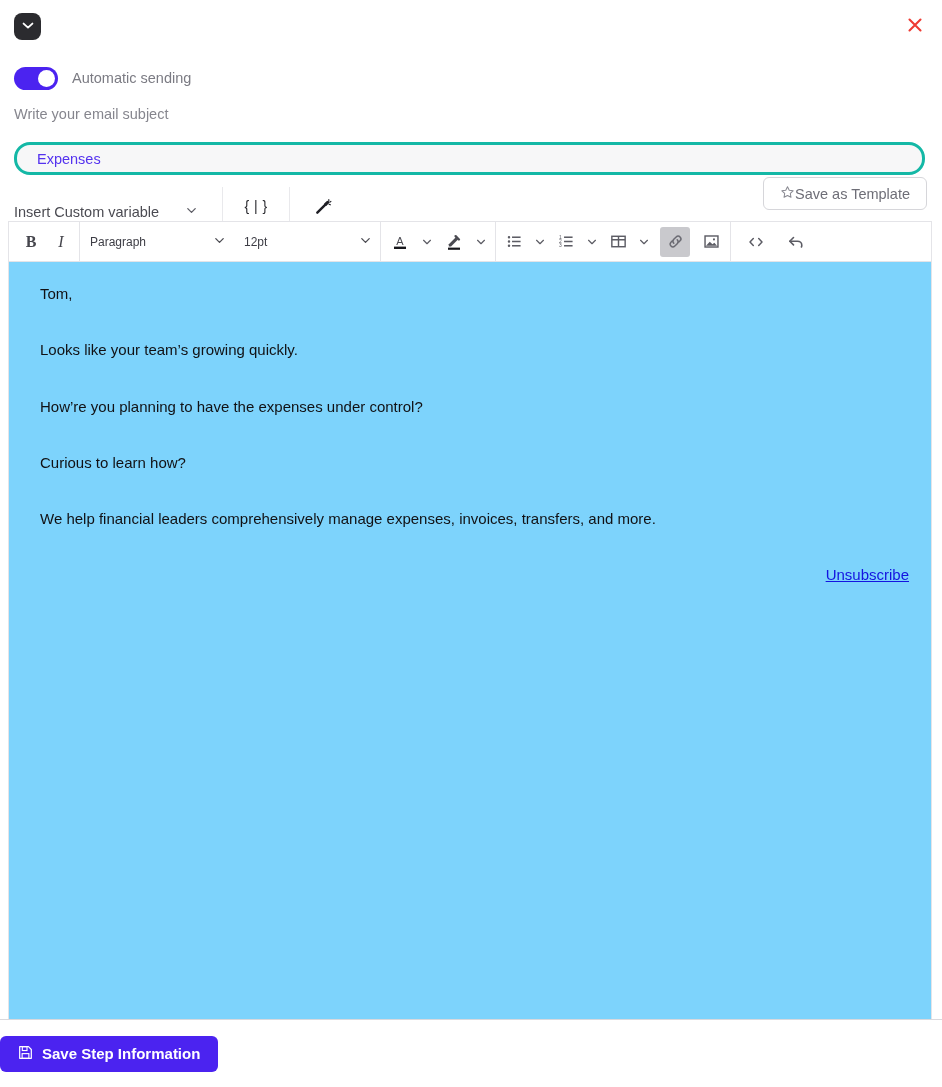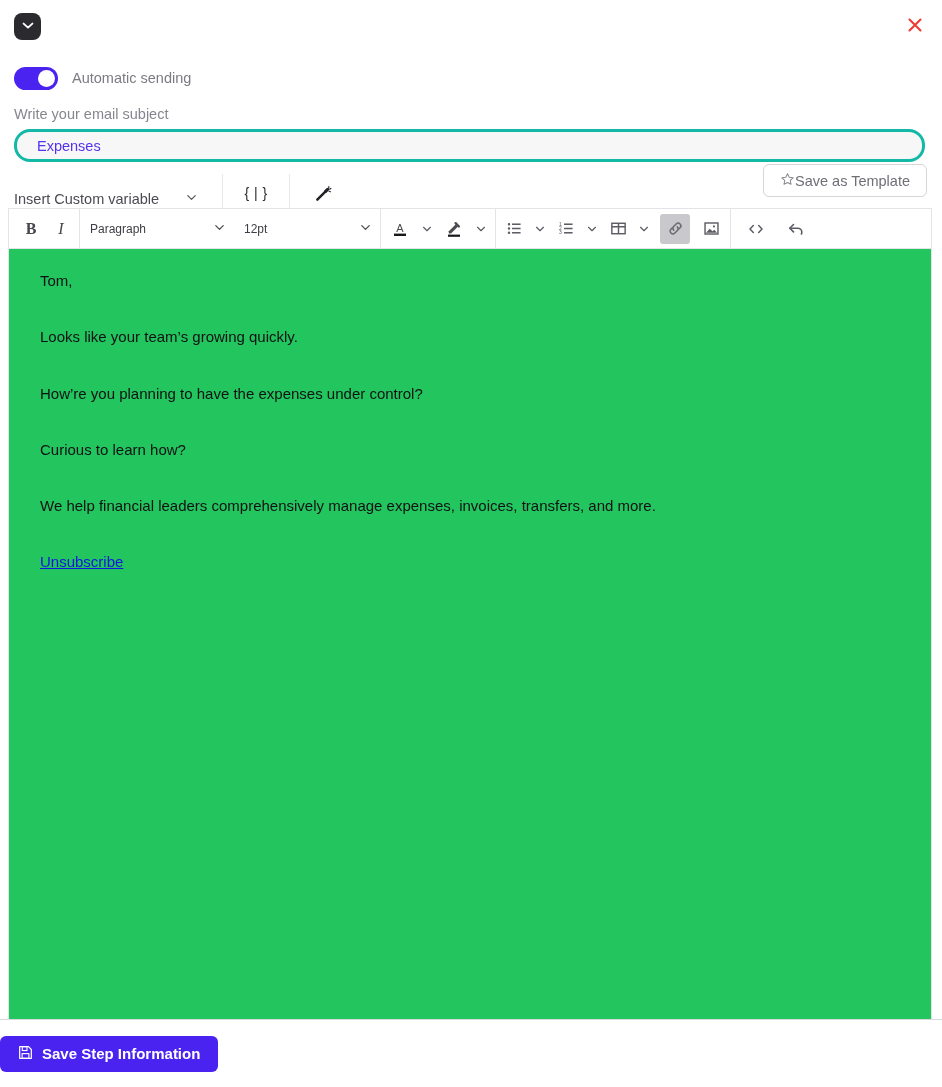--- a/index.html
+++ b/index.html
@@ -98,21 +98,21 @@
   }
 
   
   .subject-block {
     padding: 14px 15px 0 14px;
     flex: 0 0 auto;
   }
   .subject-label {
     font-size: 14.5px;
     color: #86868e;
-    margin-bottom: 7px;
+    margin-bottom: 20px;
   }
   .subject-input {
     width: 911px;
     height: 33px;
     background: #f7f7f8;
     border: 3px solid #14b8a6;
     border-radius: 16px;
     font-family: "Liberation Sans", sans-serif;
     font-size: 14.5px;
     color: #5432ef;
@@ -256,30 +256,30 @@
     cursor: pointer;
     background: none;
     border: none;
   }
 
   
   .email-body {
     flex: 1 1 auto;
     padding: 22px 22px 0 31px;
     overflow: hidden;
-    background: #22c55e;
+    background: #7dd3fc;
   }
   .email-body p {
     font-size: 15px;
     line-height: 1.35;
     color: #111114;
     margin-bottom: 36px;
     font-family: "Liberation Sans", sans-serif;
   }
-  .email-body p:last-child { margin-bottom: 5px; }
+  .email-body p:last-child { margin-bottom: 5px; text-align: right; }
   .unsub-link {
     color: #1414e0;
     text-decoration: underline;
     cursor: pointer;
   }
 
   
   .footer {
     flex: 0 0 auto;
     height: 68px;

